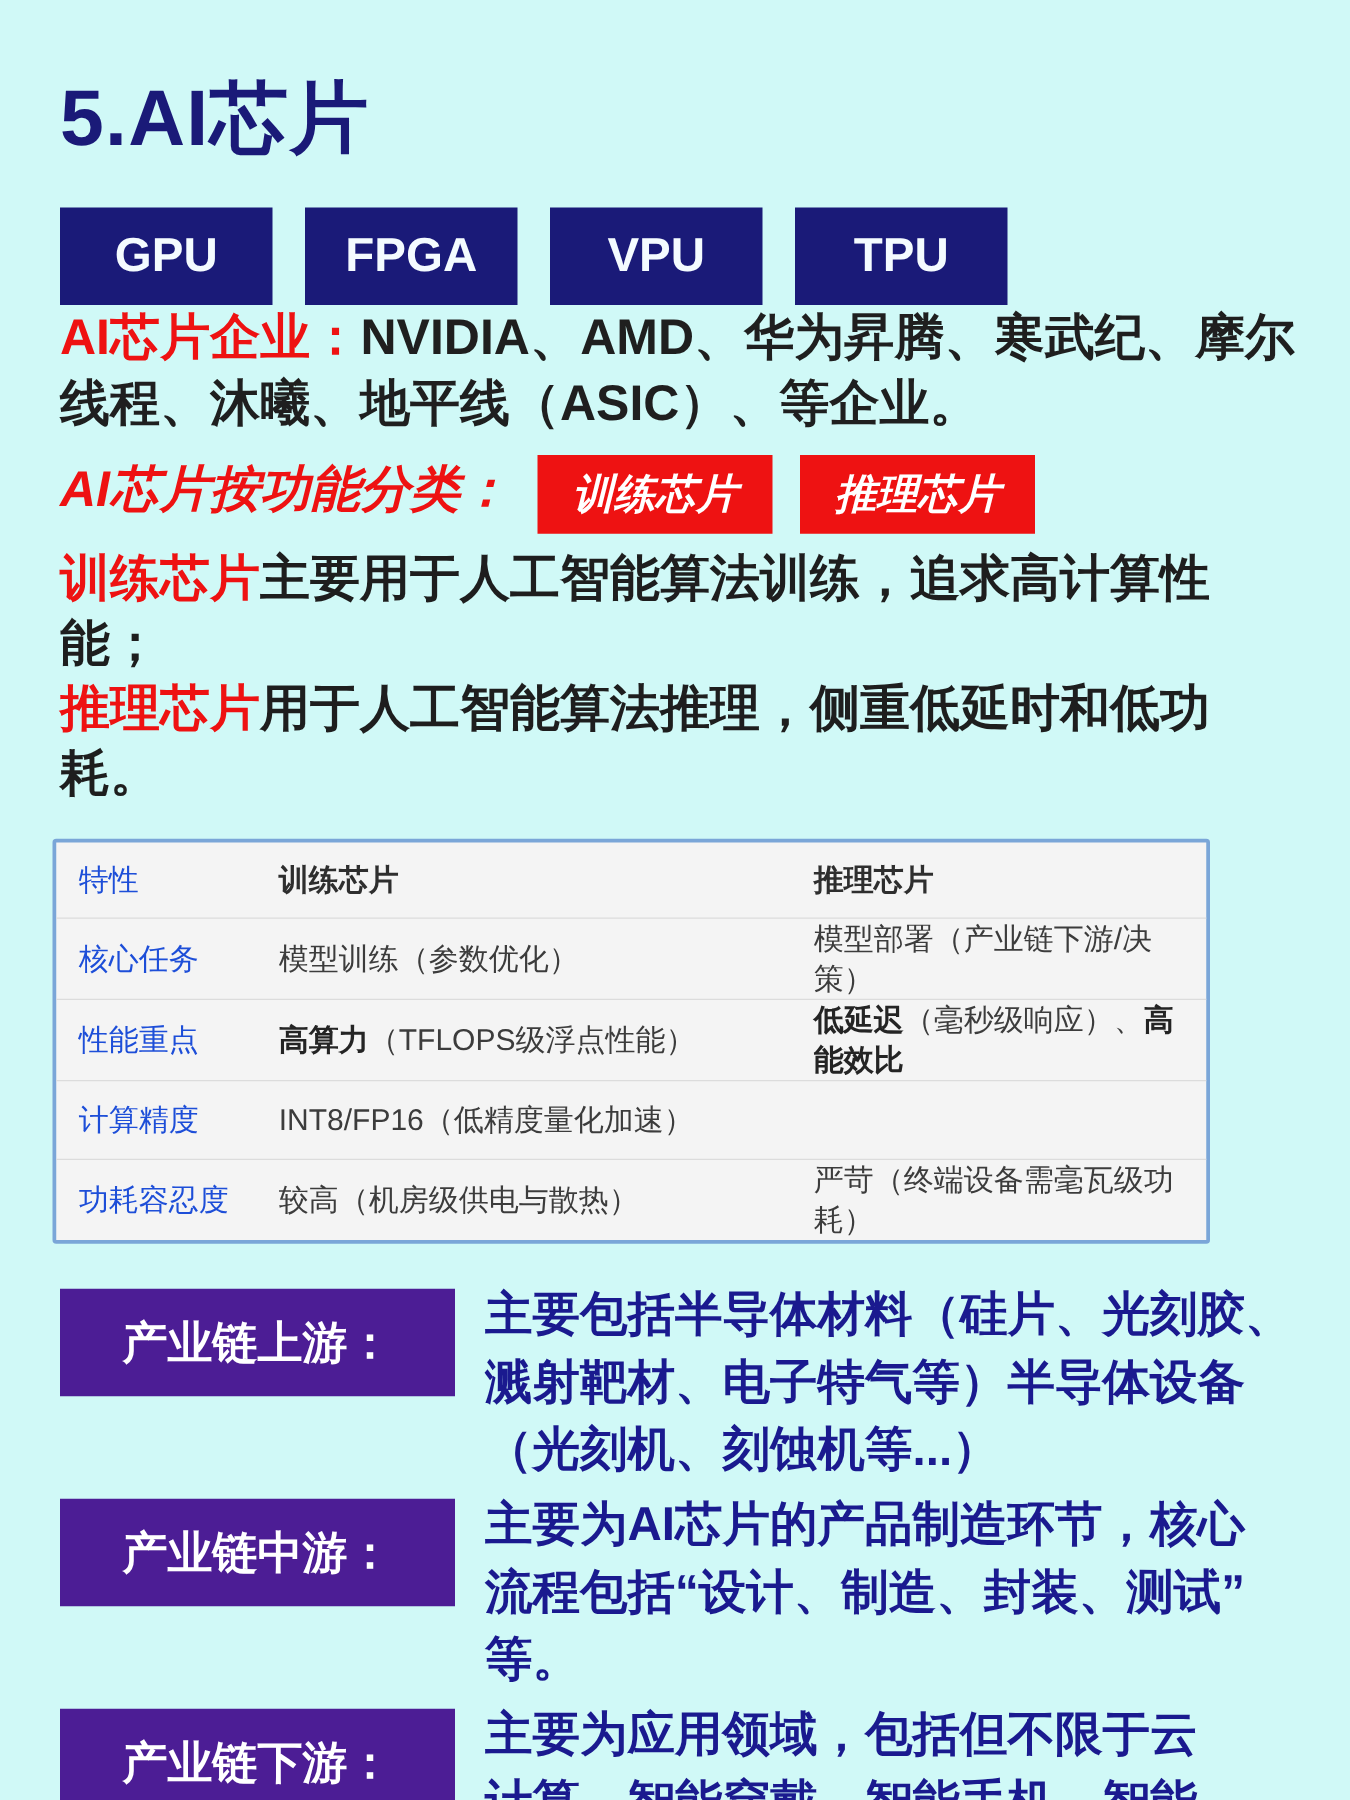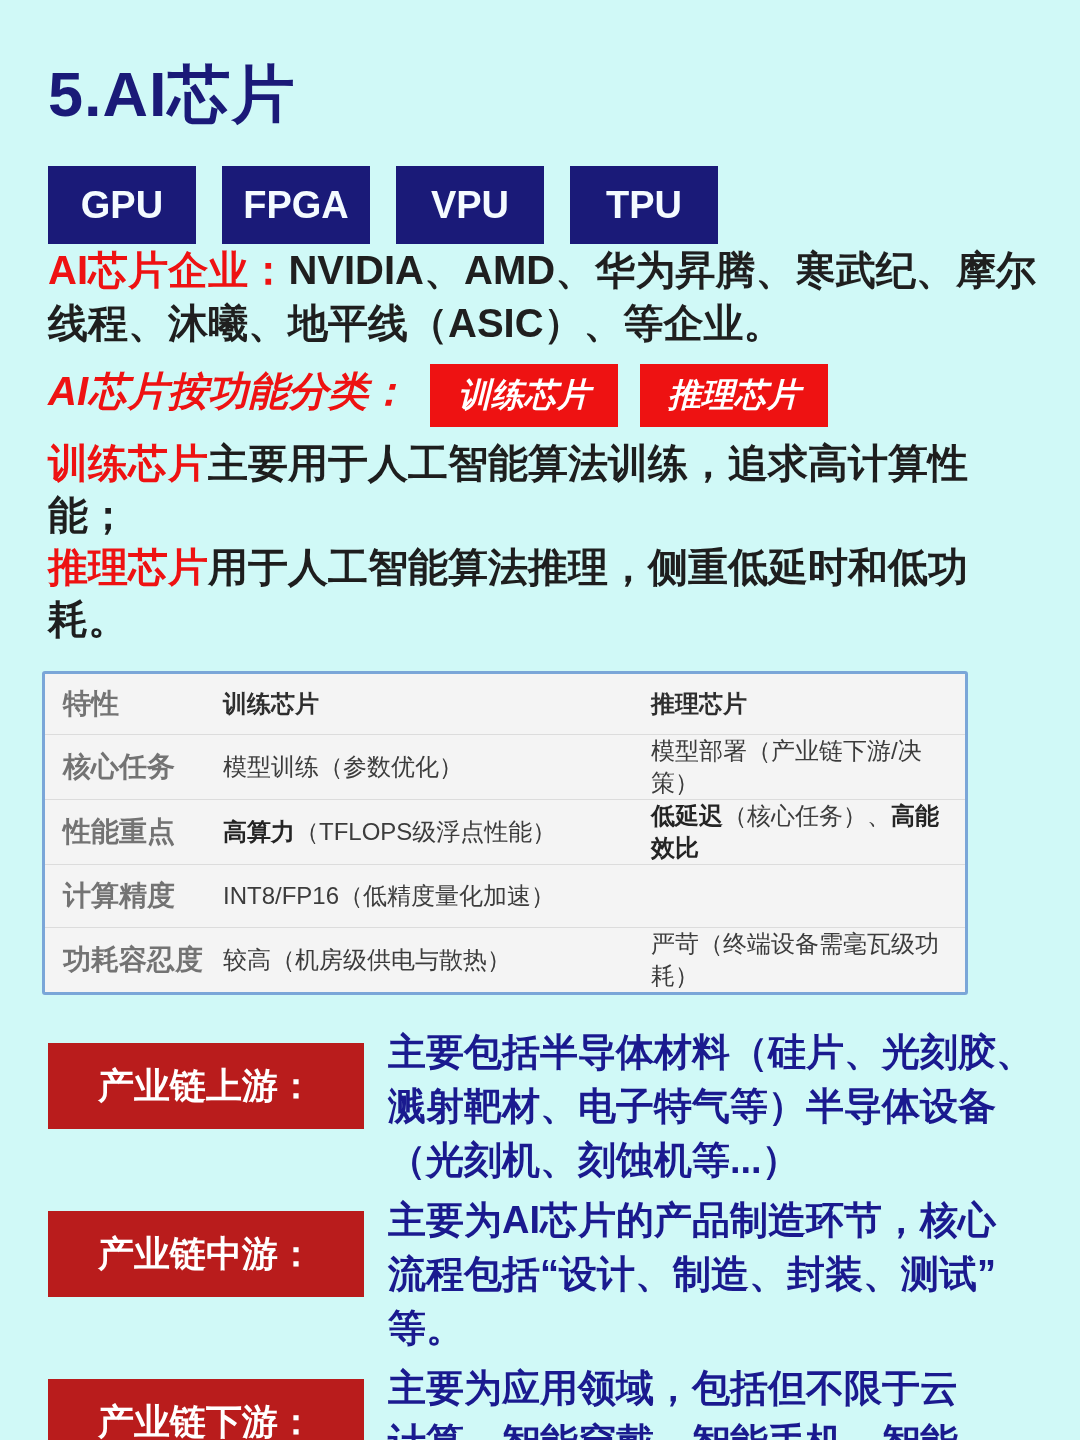--- a/index.html
+++ b/index.html
@@ -14,21 +14,21 @@
   .title {
     margin-top:34px;
     font-size:63px;
     font-weight:bold;
     color:#1a1a78;
     letter-spacing:1px;
   }
 
   .chip-row { display:flex; gap:26px; margin-top:28px; }
   .chip-btn {
-    width:148px; height:78px;
+    width:170px; height:78px;
     background:#1a1a78;
     color:#f4fbff;
     font-size:38px; font-weight:bold;
     display:flex; align-items:center; justify-content:center;
   }
 
   .companies {
     font-size:40px; font-weight:bold;
     line-height:53px;
     color:#1f1f1f;
@@ -51,34 +51,34 @@
 
   .chip-table {
     margin-top:26px; margin-left:-6px;
     width:926px;
     background:#f4f4f4;
     border:3px solid #7aa6d8;
     border-radius:3px;
   }
   .trow { display:flex; align-items:center; min-height:63px; padding:0 18px; border-top:1px solid #dcdcdc; }
   .trow.head { border-top:none; min-height:60px; }
-  .tcell-feature { width:160px; flex-shrink:0; font-size:28px; font-weight:bold; color:#737373; }
+  .tcell-feature { width:160px; flex-shrink:0; font-size:24px; font-weight:normal; color:#1d4ed8; }
   .tcell-train   { width:428px; flex-shrink:0; font-size:24px; color:#3c3c3c; padding-right:12px; }
   .tcell-infer   { flex:1; font-size:24px; color:#3c3c3c; }
   .trow.head .tcell-train, .trow.head .tcell-infer { font-weight:bold; color:#2e2e2e; }
   .seg-b { font-weight:bold; color:#242424; }
 
   .chain-sections { margin-top:36px; }
   .chain-row { display:flex; gap:24px; align-items:flex-start; margin-bottom:12px; }
   .chain-label {
     width:316px; height:86px; flex-shrink:0;
-    background:#b91c1c;
+    background:#4c1d95;
     color:#ffffff;
     font-size:36px; font-weight:bold;
-    display:flex; align-items:center; justify-content:center;margin-top:12px;
+    display:flex; align-items:center; justify-content:center;
   }
   .chain-text {
     flex:1;
     margin-top:-6px;
     color:#1a1a8f;
     font-size:38px; font-weight:bold;
     line-height:54px;
     white-space:pre-line;
   }
 </style>
@@ -118,21 +118,21 @@
         <div class="tcell-infer">推理芯片</div>
       </div>
       <div class="trow">
         <div class="tcell-feature">核心任务</div>
         <div class="tcell-train"><span>模型训练（参数优化）</span></div>
         <div class="tcell-infer"><span>模型部署（产业链下游/决策）</span></div>
       </div>
       <div class="trow">
         <div class="tcell-feature">性能重点</div>
         <div class="tcell-train"><span class="seg-b">高算力</span><span>（TFLOPS级浮点性能）</span></div>
-        <div class="tcell-infer"><span class="seg-b">低延迟</span><span>（核心任务）、</span><span class="seg-b">高能效比</span></div>
+        <div class="tcell-infer"><span class="seg-b">低延迟</span><span>（毫秒级响应）、</span><span class="seg-b">高能效比</span></div>
       </div>
       <div class="trow">
         <div class="tcell-feature">计算精度</div>
         <div class="tcell-infer"><span>INT8/FP16（低精度量化加速）</span></div>
       </div>
       <div class="trow">
         <div class="tcell-feature">功耗容忍度</div>
         <div class="tcell-train"><span>较高（机房级供电与散热）</span></div>
         <div class="tcell-infer"><span>严苛（终端设备需毫瓦级功耗）</span></div>
       </div>

